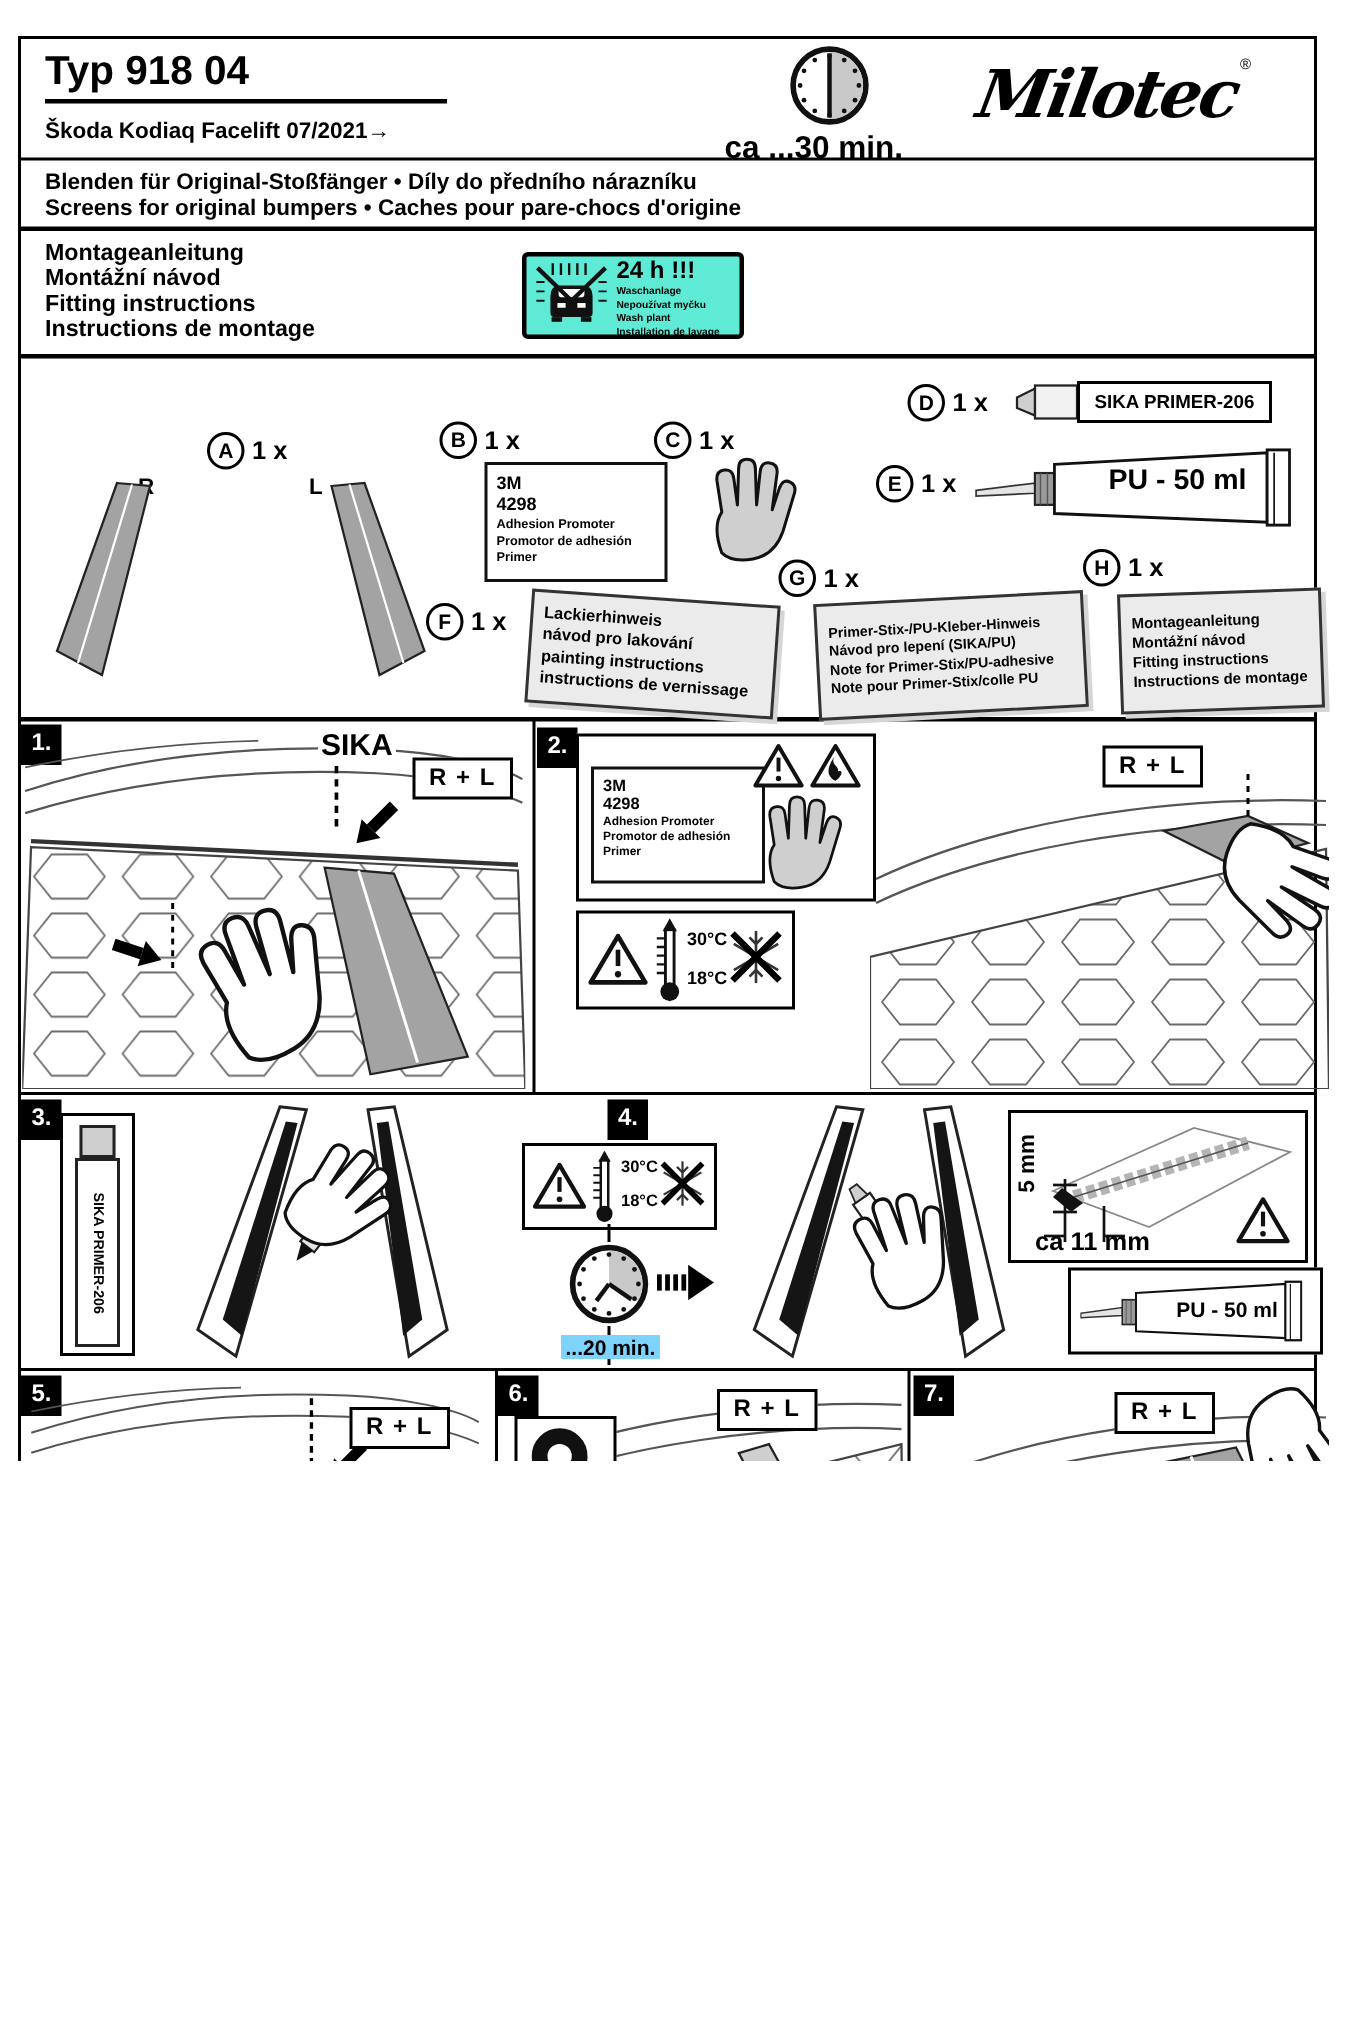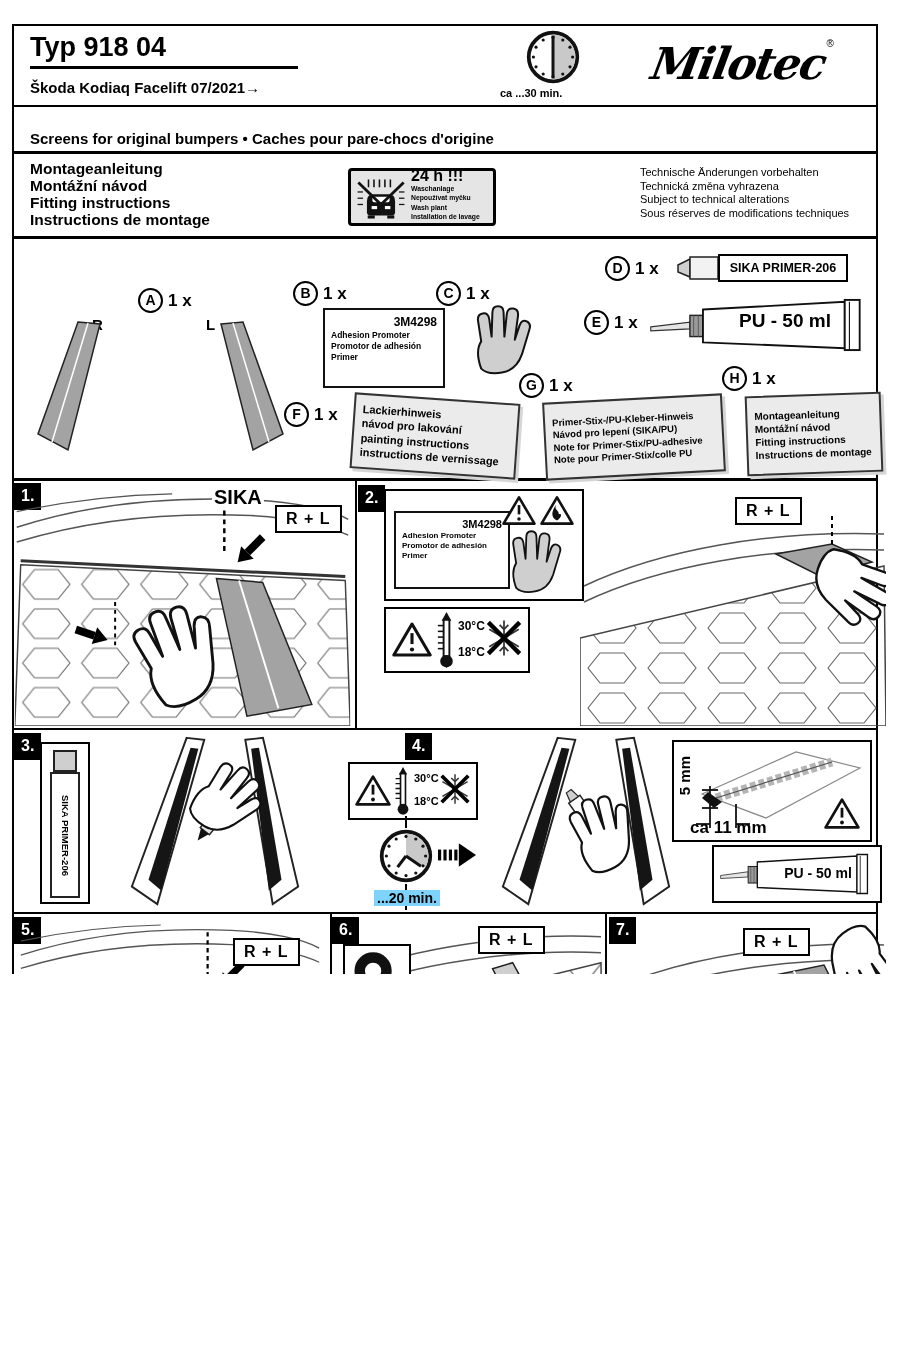--- a/index.html
+++ b/index.html
@@ -12,23 +12,23 @@
   .gline{position:absolute;background:#8a8a8a;}
   .vline{position:absolute;background:#000;}
   .stepb{position:absolute;background:#000;color:#fff;font-weight:bold;font-size:16px;line-height:1;padding:5px 7px 6px;}
   .rlbox{position:absolute;border:2.5px solid #000;background:#fff;font-weight:bold;font-size:16px;padding:3px 9px;letter-spacing:1px;}
   .packlab{position:absolute;display:flex;align-items:center;gap:5px;}
   .circ{display:inline-block;width:21px;height:21px;border:2.2px solid #000;border-radius:50%;text-align:center;line-height:21px;font-weight:bold;font-size:14px;background:#fff;}
   .qty{font-weight:bold;font-size:17px;}
   .sheet{position:absolute;background:#ebebeb;border:2px solid #333;padding:5px 7px;display:flex;flex-direction:column;justify-content:center;gap:1px;box-shadow:3px 3px 0 #d6d6d6;}
   .sheet span{font-weight:bold;line-height:1.2;}
   .m3box{position:absolute;border:2px solid #111;background:#fff;padding:5px 6px;display:flex;flex-direction:column;gap:1px;}
-  .m3row{display:flex;justify-content:flex-end;font-weight:bold;}
+  .m3row{display:flex;justify-content:space-between;font-weight:bold;flex-direction:column;}
   .m3line{font-weight:bold;}
-  .washbox{position:absolute;border:3px solid #000;border-radius:4px;display:flex;align-items:flex-end;gap:5px;padding:2px 5px;background:#e5e5e5;}
+  .washbox{position:absolute;border:3px solid #000;border-radius:4px;display:flex;align-items:flex-start;gap:5px;padding:2px 5px;background:#5eead4;}
   .washtxt{display:flex;flex-direction:column;}
   .washhead{font-weight:bold;line-height:1.05;}
   .washsub{font-weight:bold;line-height:1.35;}
   .tbox{position:absolute;border:2.5px solid #000;background:#fff;}
   .vtext{writing-mode:vertical-rl;font-weight:bold;}
   .logo{font-family:"DejaVu Serif",serif;font-style:italic;font-weight:bold;transform:skewX(-10deg);letter-spacing:-2px;}
 </style>
 </head>
 <body>
 
@@ -238,24 +238,25 @@
 <div class="vline" style="left:355px;top:480px;width:2px;height:248px"></div>
 <div class="vline" style="left:330px;top:914px;width:2px;height:222px"></div>
 <div class="vline" style="left:605px;top:914px;width:2px;height:222px"></div>
 
 <span class="abs b" style="left:30px;top:32px;font-size:27px">Typ 918 04</span>
 <div class="hline" style="left:30px;top:66px;width:268px;height:3px"></div>
 <span class="abs b" style="left:30px;top:79px;font-size:15px">Škoda Kodiaq Facelift 07/2021→</span>
 <svg class="abs" style="left:525px;top:29px" width="56" height="56" viewBox="0 0 60 60">
       <use href="#clockHalf"></use>
     </svg>
-<span class="abs b" style="left:500px;top:87px;font-size:11px">ca  ...30 min.</span>
+<span class="abs b" style="left:483px;top:87px;font-size:21px">ca  ...30 min.</span>
 <div class="abs" style="left:652px;top:38px">
   <span class="logo" style="font-size:44px;display:inline-block">Milotec</span><span class="abs" style="font-size:10px;margin-left:2px">®</span>
 </div>
+<span class="abs b" style="left:30px;top:113px;font-size:15px">Blenden für Original-Stoßfänger • Díly do předního nárazníku</span>
 <span class="abs b" style="left:30px;top:130px;font-size:15px">Screens for original bumpers  • Caches pour pare-chocs d'origine</span>
 
 <div class="abs" style="left:30px;top:160px;display:flex;flex-direction:column">
   <span class="b" style="font-size:15.5px;line-height:17px">Montageanleitung</span>
   <span class="b" style="font-size:15.5px;line-height:17px">Montážní návod</span>
   <span class="b" style="font-size:15.5px;line-height:17px">Fitting instructions</span>
   <span class="b" style="font-size:15.5px;line-height:17px">Instructions de montage</span>
 </div>
 
 <div class="washbox" style="left:348px;top:168px;width:132px;height:48px">
@@ -264,26 +265,20 @@
       </svg>
   <div class="washtxt">
     <span class="washhead" style="font-size:16px">24 h !!!</span>
     <span class="washsub" style="font-size:6.8px">Waschanlage</span>
     <span class="washsub" style="font-size:6.8px">Nepoužívat myčku</span>
     <span class="washsub" style="font-size:6.8px">Wash plant</span>
     <span class="washsub" style="font-size:6.8px">Installation de lavage</span>
   </div>
 </div>
 
-<div class="abs" style="left:640px;top:166px;display:flex;flex-direction:column">
-  <span style="font-size:11px;line-height:13.5px">Technische Änderungen vorbehalten</span>
-  <span style="font-size:11px;line-height:13.5px">Technická změna vyhrazena</span>
-  <span style="font-size:11px;line-height:13.5px">Subject to technical alterations</span>
-  <span style="font-size:11px;line-height:13.5px">Sous réserves de modifications techniques</span>
-</div>
 
 
 <div class="packlab" style="left:138px;top:288px">
   <span class="circ">A</span>
       <span class="qty">1 x</span>
 </div>
 <span class="abs b" style="left:92px;top:316px;font-size:15px">R</span>
 <span class="abs b" style="left:206px;top:316px;font-size:15px">L</span>
 <svg class="abs" style="left:28px;top:312px" width="265" height="148" viewBox="0 0 265 148">
   <polygon points="50,10 72,12 40,138 10,122" fill="#a3a3a3" stroke="#222" stroke-width="1.5"></polygon>

